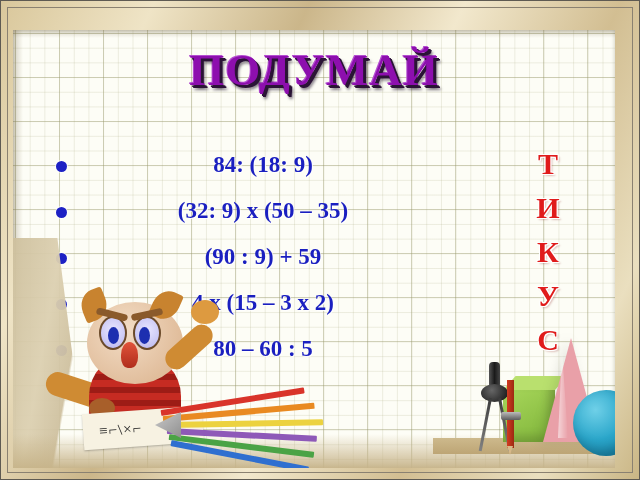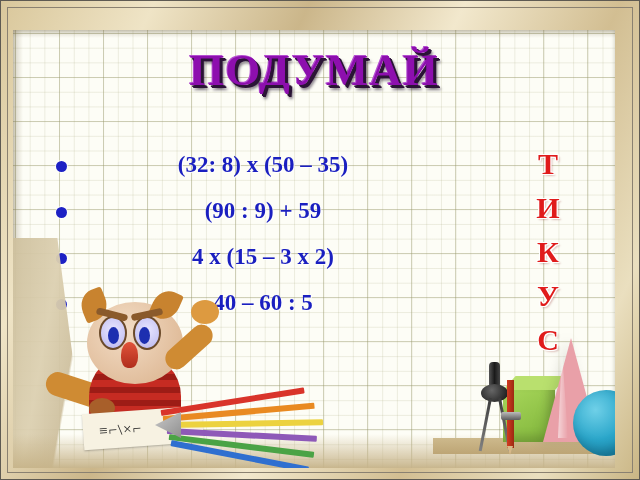--- a/index.html
+++ b/index.html
@@ -231,33 +231,37 @@
 
   <div class="page">
     <div class="page-shadow-l"></div>
     <div class="page-shadow-t"></div>
 
     <div class="title">ПОДУМАЙ</div>
 
     <div class="expr-list">
       <div class="expr-row">
         <span class="bullet"></span>
-        <span class="expr">(32: 8) x (50 – 35)</span>
+        <span class="expr">84: (18: 9)</span>
+      </div>
+      <div class="expr-row">
+        <span class="bullet"></span>
+        <span class="expr">(32: 9) x (50 – 35)</span>
       </div>
       <div class="expr-row">
         <span class="bullet"></span>
         <span class="expr">(90 : 9) + 59</span>
       </div>
       <div class="expr-row">
         <span class="bullet"></span>
         <span class="expr">4 x (15 – 3 x 2)</span>
       </div>
       <div class="expr-row">
         <span class="bullet"></span>
-        <span class="expr">40 – 60 : 5</span>
+        <span class="expr">80 – 60 : 5</span>
       </div>
     </div>
 
     <div class="vword">
       <div class="vletter">Т</div>
       <div class="vletter">И</div>
       <div class="vletter">К</div>
       <div class="vletter">У</div>
       <div class="vletter">С</div>
     </div>

